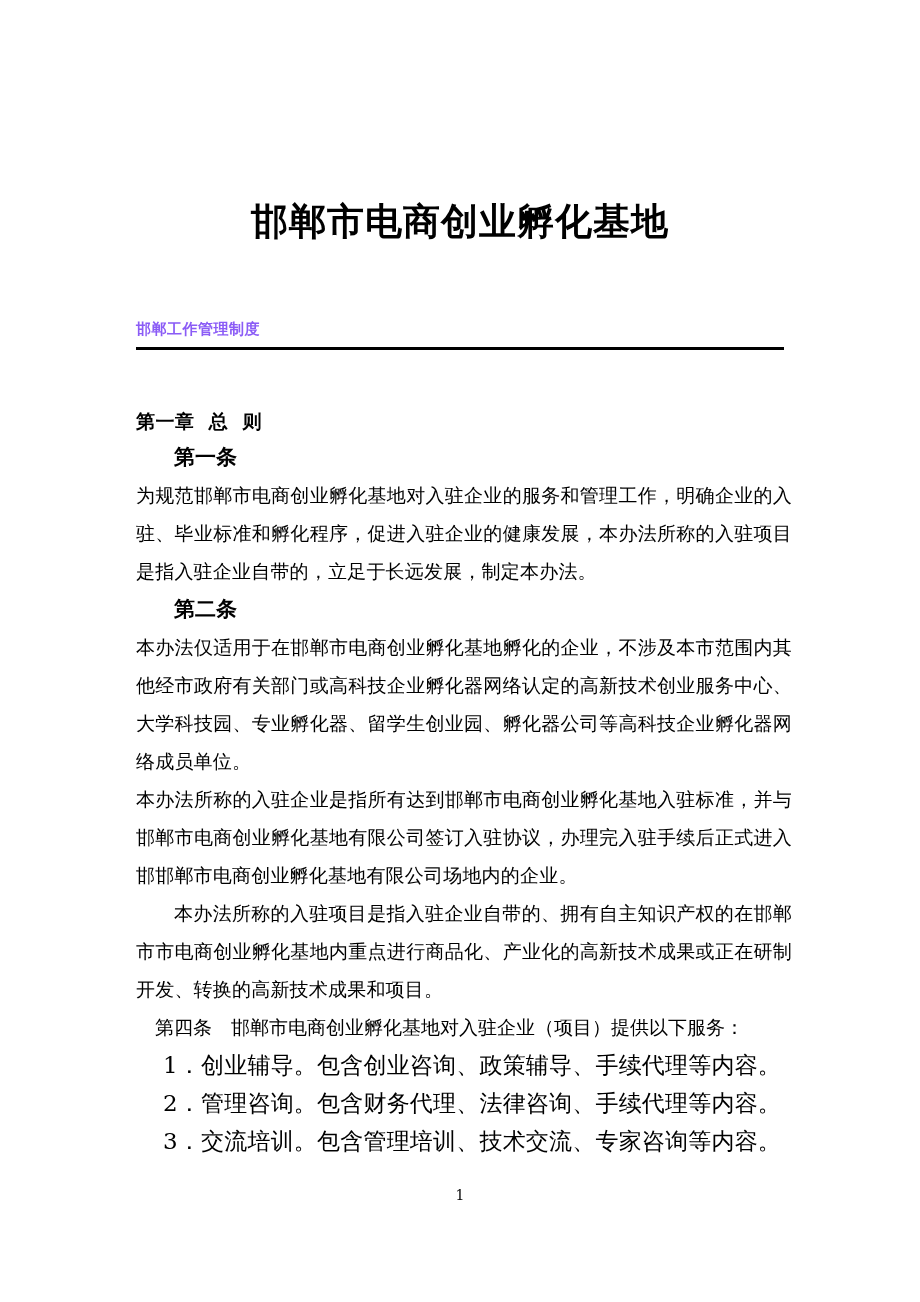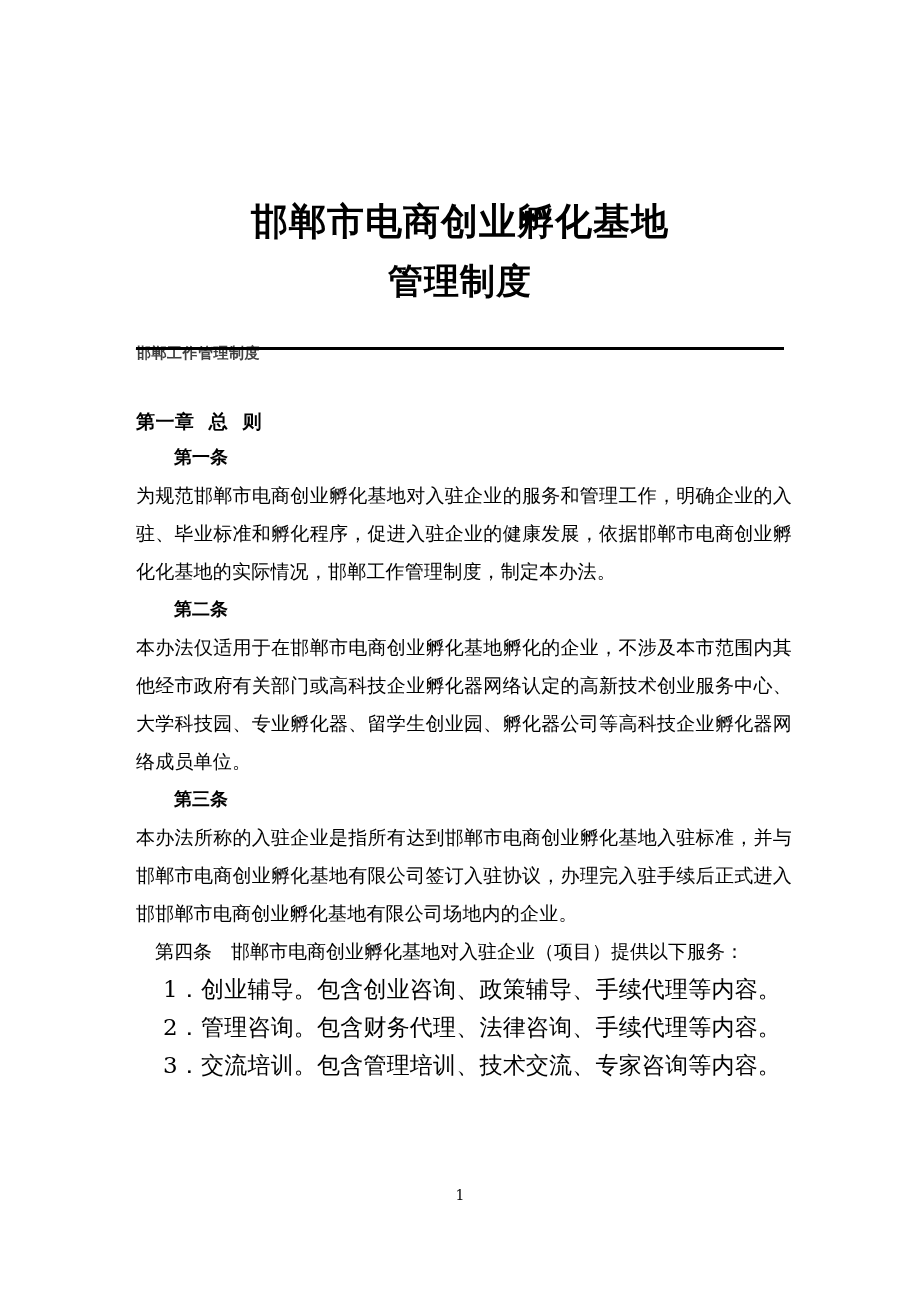--- a/index.html
+++ b/index.html
@@ -46,22 +46,21 @@
   
   .running-header {
     position: absolute;
     left: 136px;
     top: 318px;
     font-family: Liberation Sans, sans-serif;
     font-weight: bold;
     font-size: 15px;
     line-height: 22px;
     letter-spacing: 0.5px;
-    color: #404040;
-    margin-top: 24px;
+    color: #8b5cf6;
   }
   .header-rule {
     position: absolute;
     left: 136px;
     top: 347px;
     width: 648px;
     height: 3px;
     background: #000000;
   }
 
@@ -76,21 +75,21 @@
     font-family: "DejaVu Serif", "Liberation Serif", serif;
     font-weight: bold;
     font-size: 19px;
     line-height: 34px;
     letter-spacing: 0.5px;
     white-space: pre;
   }
   .article-label {
     font-family: "DejaVu Serif", "Liberation Serif", serif;
     font-weight: bold;
-    font-size: 18px;
+    font-size: 21px;
     line-height: 38px;
     text-indent: 38px;
   }
   .para {
     font-family: "DejaVu Serif", "Liberation Serif", serif;
     font-size: 19px;
     line-height: 38px;
     text-align: justify;
     text-justify: inter-ideograph;
     letter-spacing: 0.2px;
@@ -131,38 +130,37 @@
     color: #000;
   }
 </style>
 </head>
 <body>
 
 <div class="page">
 
   <div class="title-block">
     <div class="doc-title-line">邯郸市电商创业孵化基地</div>
-    <div class="doc-title-line second">管理制度</div>
   </div>
 
   <div class="running-header">邯郸工作管理制度</div>
   <div class="header-rule"></div>
 
   <div class="body">
 
     <div class="chapter-heading">第一章  总  则</div>
 
     <div class="article-label">第一条</div>
-    <div class="para">为规范邯郸市电商创业孵化基地对入驻企业的服务和管理工作，明确企业的入驻、毕业标准和孵化程序，促进入驻企业的健康发展，依据邯郸市电商创业孵化化基地的实际情况，邯郸工作管理制度，制定本办法。</div>
+    <div class="para">为规范邯郸市电商创业孵化基地对入驻企业的服务和管理工作，明确企业的入驻、毕业标准和孵化程序，促进入驻企业的健康发展，本办法所称的入驻项目是指入驻企业自带的，立足于长远发展，制定本办法。</div>
 
     <div class="article-label">第二条</div>
     <div class="para">本办法仅适用于在邯郸市电商创业孵化基地孵化的企业，不涉及本市范围内其他经市政府有关部门或高科技企业孵化器网络认定的高新技术创业服务中心、大学科技园、专业孵化器、留学生创业园、孵化器公司等高科技企业孵化器网络成员单位。</div>
 
-    <div class="article-label">第三条</div>
     <div class="para">本办法所称的入驻企业是指所有达到邯郸市电商创业孵化基地入驻标准，并与邯郸市电商创业孵化基地有限公司签订入驻协议，办理完入驻手续后正式进入邯邯郸市电商创业孵化基地有限公司场地内的企业。</div>
+    <div class="para indent">本办法所称的入驻项目是指入驻企业自带的、拥有自主知识产权的在邯郸市市电商创业孵化基地内重点进行商品化、产业化的高新技术成果或正在研制开发、转换的高新技术成果和项目。</div>
 
     <div class="article-inline">
       <span class="para-inline-label">第四条</span><span>　</span><span>邯郸市电商创业孵化基地对入驻企业（项目）提供以下服务：</span>
     </div>
 
     <div class="list-item">
       <span class="list-num">1．</span><span>创业辅导。包含创业咨询、政策辅导、手续代理等内容。</span>
     </div>
     <div class="list-item">
       <span class="list-num">2．</span><span>管理咨询。包含财务代理、法律咨询、手续代理等内容。</span>

